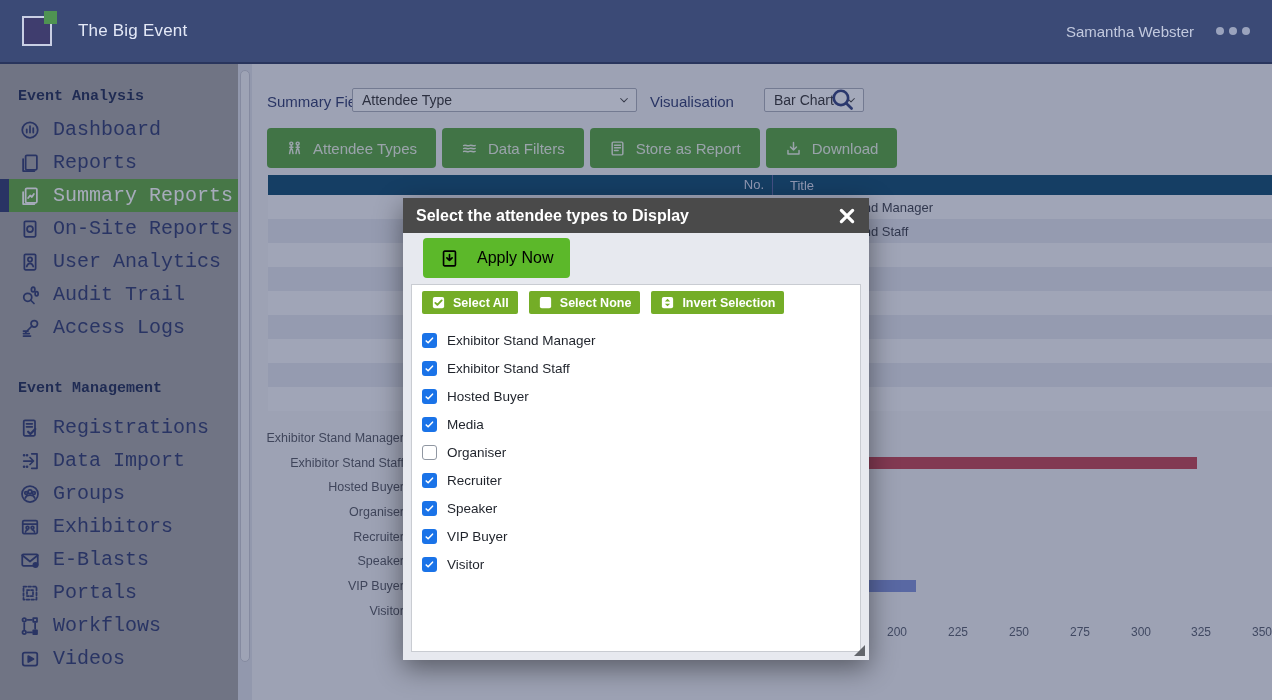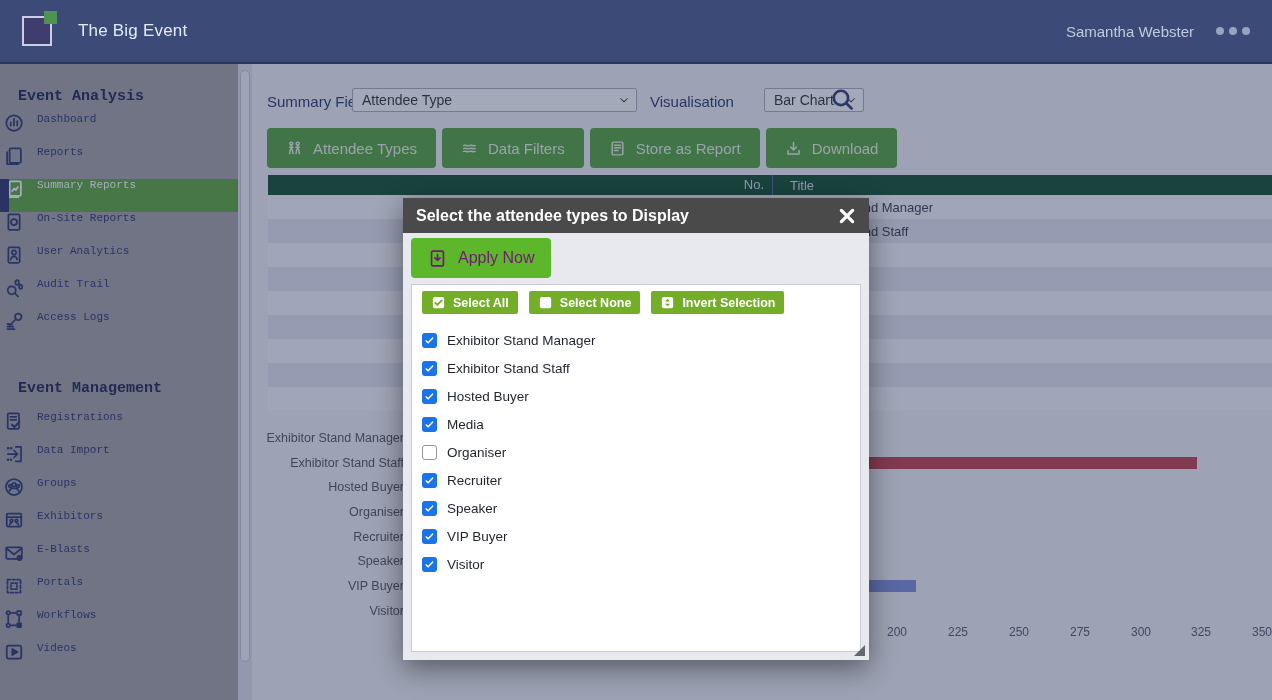--- a/index.html
+++ b/index.html
@@ -20,22 +20,22 @@
   .topbar-right { margin-left:auto; display:flex; align-items:center; margin-right:22px; }
   .user-name { color:#c2c9de; font-size:15px; }
   .dots { display:flex; gap:5px; margin-left:22px; cursor:pointer; }
   .dots i { width:8px; height:8px; border-radius:50%; background:#9aa3bd; }
 
   
   .sidebar { position:absolute; left:0; top:62px; width:238px; height:638px; background:#a3a3a3;font-family:Liberation Mono, monospace; }
   .side-sec { padding:26px 18px 8px; font-size:15px; font-weight:700; color:#1d2a52; }
   .side-sec.mt { padding-top:36px; }
   .list2 { padding-top:6px; }
-  .side-item { height:33px; display:flex; align-items:flex-start; gap:13px;
-    padding-left:4px; color:#2e3a6e; font-size:11px; cursor:pointer; position:relative; }
+  .side-item { height:33px; display:flex; align-items:center; gap:13px;
+    padding-left:20px; color:#2e3a6e; font-size:20px; cursor:pointer; position:relative; }
   .side-item .icn svg { width:20px; height:20px; }
   .side-item.active { background:#5fa83e; color:#fff; }
   .side-item.active::before { content:""; position:absolute; left:0; top:0; bottom:0; width:9px; background:#2e3a6e; }
   .scroll-col { position:absolute; left:238px; top:62px; width:14px; height:638px; background:#dcdfe8; }
   .scroll-thumb { position:absolute; left:2px; top:8px; width:10px; height:592px;
     background:#f1f2f6; border:1px solid #c6c9d2; border-radius:5px; }
 
   
   .main { position:absolute; left:252px; top:62px; width:1020px; height:638px; overflow:hidden; background:#eef0f4; }
   .field-label { position:absolute; top:31px; color:#2e3a6e; font-size:15px; }
@@ -48,21 +48,21 @@
   .search-btn { position:absolute; left:578px; top:25px; color:#31407e; cursor:pointer; }
   .search-btn .icn svg { width:25px; height:25px; }
 
   .actions { position:absolute; left:15px; top:66px; display:flex; gap:6px; }
   .action-btn { height:40px; background:#55a43d; border:none; border-radius:4px;
     color:#e9f2e3; font-size:15px; font-family:inherit; display:flex; align-items:center;
     gap:10px; padding:0 19px; cursor:pointer; }
   .action-btn .icn svg { width:17px; height:17px; }
 
   .thead { position:absolute; left:16px; top:113px; width:1004px; height:20px;
-    background:#14532d; color:#d9def0; font-size:13px; display:flex; align-items:center; }
+    background:#0c4a6e; color:#d9def0; font-size:13px; display:flex; align-items:center; }
   .th-no { width:505px; text-align:right; padding-right:8px; border-right:1px solid #5a68a4; height:100%; line-height:20px; }
   .th-title { padding-left:17px; }
   .rows { position:absolute; left:16px; top:133px; width:1004px; }
   .trow { height:24px; display:flex; align-items:center; font-size:13px; color:#3a3f4a; }
   .trow.even { background:#f4f5f8; } .trow.odd { background:#e2e4ed; }
   .no-cell { width:505px; } .title-cell { padding-left:17px; white-space:nowrap; }
 
   
   .chart-label { position:absolute; left:-28px; width:180px; text-align:right;
     font-size:12.5px; color:#53565f; line-height:18px; white-space:nowrap; }
@@ -74,22 +74,22 @@
     background:rgba(35,45,85,.40); z-index:20; }
   .modal { position:absolute; left:403px; top:198px; width:466px; height:462px; z-index:30;
     background:#e7e9ef; box-shadow:0 8px 26px rgba(0,0,0,.45); display:flex; flex-direction:column; }
   .modal-header { height:35px; background:#4a4a4a; display:flex; align-items:center; color:#fff; flex:0 0 35px; }
   .modal-title { font-size:16px; font-weight:700; padding-left:13px; }
   .modal-close { margin-left:auto; width:44px; height:35px; display:flex; align-items:center;
     justify-content:center; color:#fff; cursor:pointer; }
   .modal-close .icn svg { width:20px; height:20px; }
   .modal-body { flex:1; padding:5px 8px 8px; position:relative; display:flex; flex-direction:column; }
   .modal-actions { display:flex; gap:7px; margin-bottom:6px; }
-  .btn-apply, .btn-cancel { height:40px; border:none; border-radius:4px; color:#701a75;
-    font-size:16px; font-family:inherit; display:flex; align-items:center; gap:11px; padding:0 17px; cursor:pointer; }
+  .btn-apply, .btn-cancel { height:40px; border:none; border-radius:4px; color:#000000;
+    font-size:16px; font-family:inherit; display:flex; align-items:center; gap:18px; padding:0 17px; cursor:pointer;margin-left:12px; }
   .btn-apply { background:#5cb82a; } .btn-cancel { background:#a7a7a7; }
   .btn-apply .icn svg, .btn-cancel .icn svg { width:19px; height:19px; }
   .panel { flex:1; background:#fff; border:1px solid #c9ccd2; padding:6px 10px; overflow:hidden; }
   .select-row { display:flex; gap:11px; margin-bottom:12px; }
   .sel-btn { height:23px; background:#74ad27; border:none; border-radius:2px; color:#fff;
     font-size:12.5px; font-weight:700; font-family:inherit; display:flex; align-items:center;
     gap:7px; padding:0 9px; cursor:pointer; }
   .sel-btn .icn svg { width:15px; height:15px; }
   .check-row { height:28px; display:flex; align-items:center; gap:10px; cursor:pointer; }
   .cb { width:15px; height:15px; border-radius:3px; flex:0 0 15px; display:flex;

